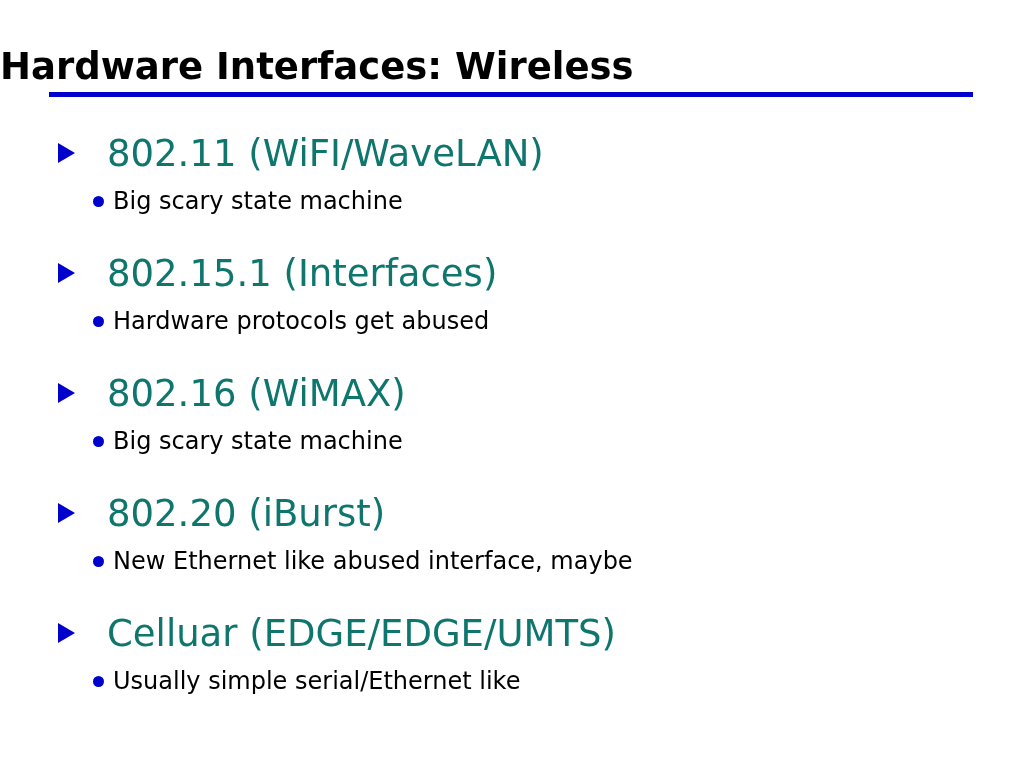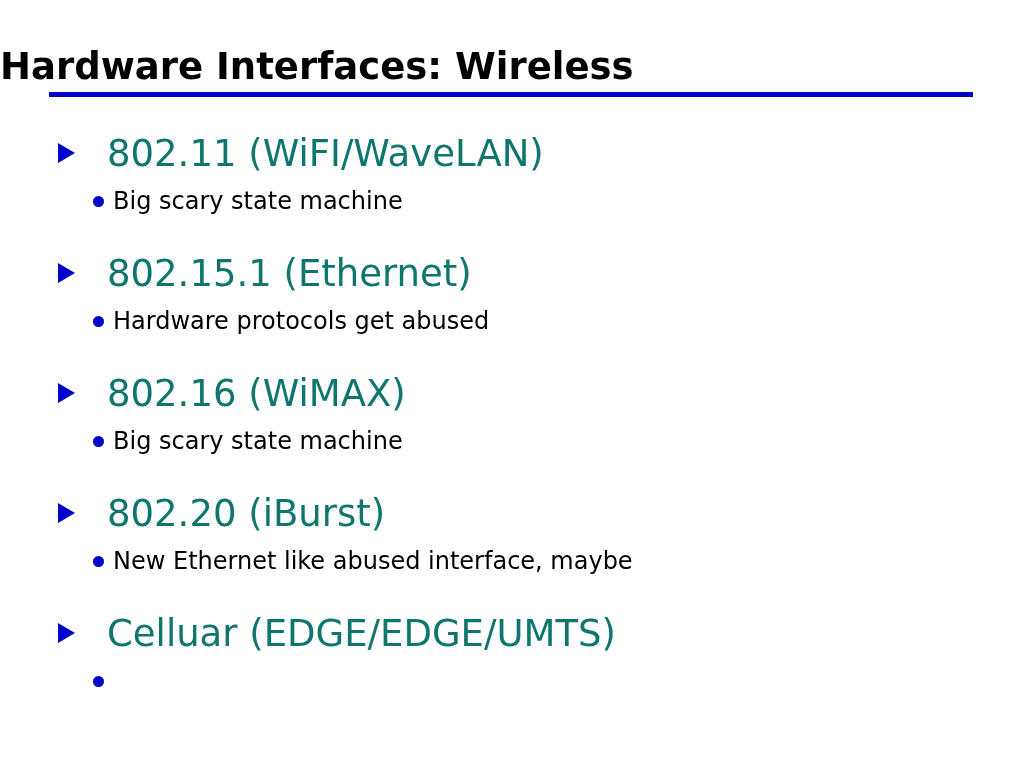--- a/index.html
+++ b/index.html
@@ -131,21 +131,21 @@
       </div>
       <div class="l2-row">
         <span class="l2-marker"></span>
         <span class="l2-text">Big scary state machine</span>
       </div>
     </div>
 
     <div class="group">
       <div class="l1-row">
         <span class="l1-marker"></span>
-        <span class="l1-text">802.15.1 (Ethernet)</span>
+        <span class="l1-text">802.15.1 (Interfaces)</span>
       </div>
       <div class="l2-row">
         <span class="l2-marker"></span>
         <span class="l2-text">Hardware protocols get abused</span>
       </div>
     </div>
 
     <div class="group">
       <div class="l1-row">
         <span class="l1-marker"></span>
@@ -168,17 +168,18 @@
       </div>
     </div>
 
     <div class="group">
       <div class="l1-row">
         <span class="l1-marker"></span>
         <span class="l1-text">Celluar (EDGE/EDGE/UMTS)</span>
       </div>
       <div class="l2-row">
         <span class="l2-marker"></span>
+        <span class="l2-text">Usually simple serial/Ethernet like</span>
       </div>
     </div>
 
   </div>
 </div>
 
 </body></html>

